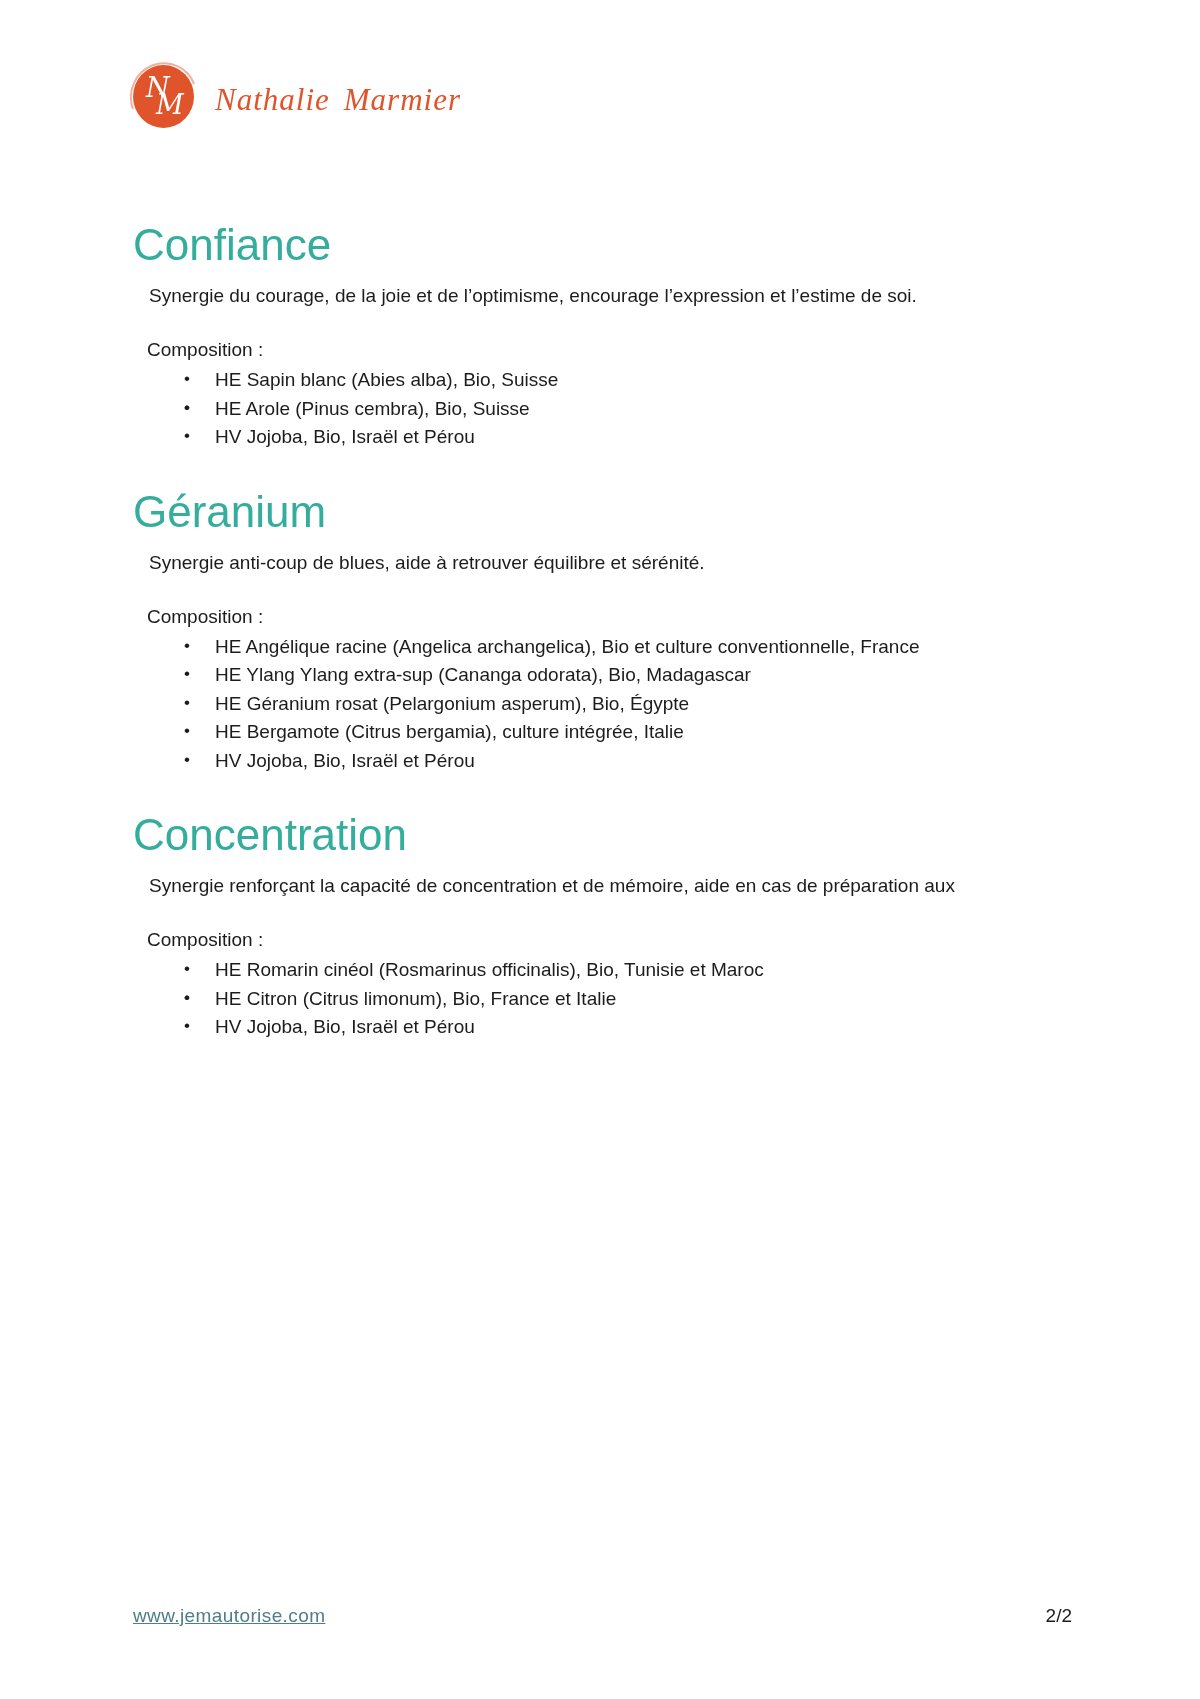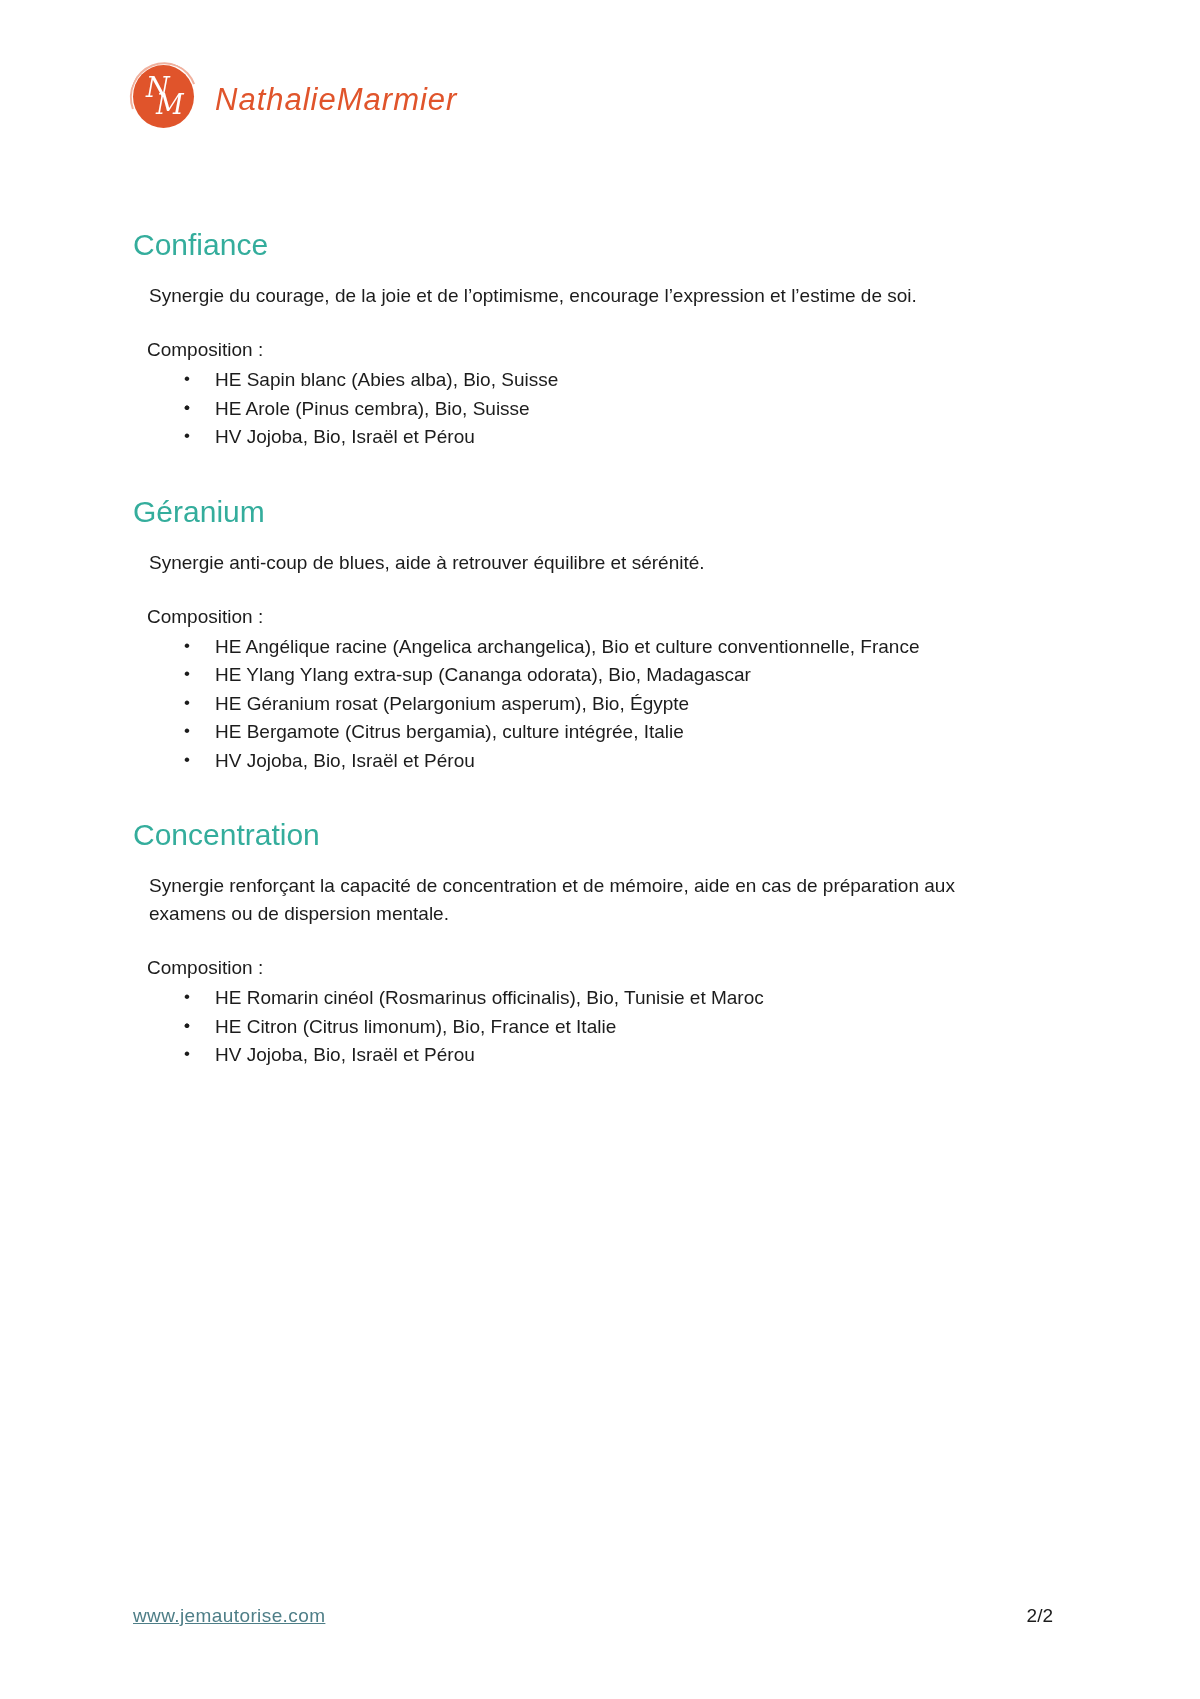--- a/index.html
+++ b/index.html
@@ -55,38 +55,38 @@
     color:#ffffff;
     font-family:"DejaVu Serif",serif;
     font-style:italic;
     font-size:27px;
     line-height:1;
   }
   .monogram-n{top:9px;left:13px;}
   .monogram-m{top:26px;left:23px;}
   .wordmark{
     display:flex;
-    gap:0;
+    gap:14px;
     color:var(--accent-orange);
-    font-family:Liberation Sans, sans-serif;
+    font-family:Liberation Serif, serif;
     font-style:italic;
     font-size:31px;
     letter-spacing:1px;
     transform:translateY(4px);
     white-space:nowrap;
     align-items:flex-end;
   }
 
   
   .section{margin:0;}
   .section-first{margin-top:95px;}
   .section + .section{margin-top:39px;}
   h2.section-title{
     margin:0 0 11px 0;
-    font-size:30px;
+    font-size:44px;
     line-height:42px;
     font-weight:400;
     color:var(--heading-teal);
   }
   p.desc{
     margin:16px;
     font-size:19px;
     line-height:28px;
   }
   p.desc .line{display:block; white-space:nowrap;}
@@ -111,21 +111,21 @@
     position:absolute;
     left:0;
     top:-1px;
     font-size:17px;
   }
 
   
   .footer{
     position:absolute;
     left:133px;
-    right:147px;
+    right:128px;
     top:1602px;
     display:flex;
     justify-content:space-between;
     align-items:baseline;
     font-size:19px;
     line-height:28px;
   }
   .footer a{
     color:var(--link-teal);
     text-decoration:underline;
@@ -177,21 +177,20 @@
       <li><span class="bullet">•</span><span>HE Géranium rosat (Pelargonium asperum), Bio, Égypte</span></li>
       <li><span class="bullet">•</span><span>HE Bergamote (Citrus bergamia), culture intégrée, Italie</span></li>
       <li><span class="bullet">•</span><span>HV Jojoba, Bio, Israël et Pérou</span></li>
     </ul>
   </section>
 
   <section class="section">
     <h2 class="section-title">Concentration</h2>
     <p class="desc">
       <span class="line">Synergie renforçant la capacité de concentration et de mémoire, aide en cas de préparation aux</span>
-      <span class="line">examens ou de dispersion mentale.</span>
     </p>
     <p class="comp-label">Composition :</p>
     <ul class="comp-list">
       <li><span class="bullet">•</span><span>HE Romarin cinéol (Rosmarinus officinalis), Bio, Tunisie et Maroc</span></li>
       <li><span class="bullet">•</span></li>
       <li><span class="bullet">•</span><span>HE Citron (Citrus limonum), Bio, France et Italie</span></li>
       <li><span class="bullet">•</span><span>HV Jojoba, Bio, Israël et Pérou</span></li>
     </ul>
   </section>
 

